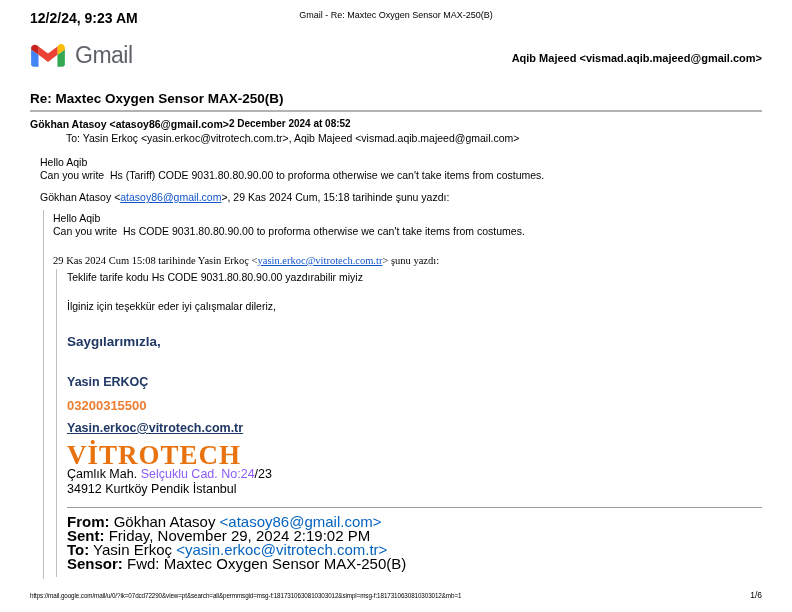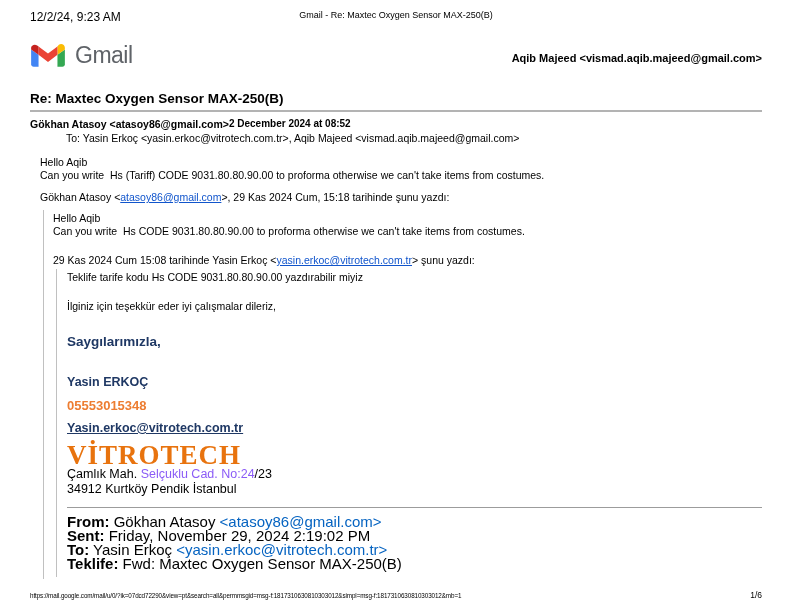--- a/index.html
+++ b/index.html
@@ -1,21 +1,21 @@
 <!DOCTYPE html>
 <html><head>
 <meta charset="utf-8">
 <style>
   html,body{margin:0;padding:0;background:#fff;}
   .page{position:relative;width:792px;height:612px;background:#fff;overflow:hidden;
         font-family:"Liberation Sans", sans-serif;color:#000;}
   .pre{white-space:pre-wrap;}
 
   
-  .ph-left{position:absolute;top:10px;left:30px;font-size:12px;}
+  .ph-left{position:absolute;top:10px;left:30px;font-size:14px;font-weight:bold;}
   .ph-center{position:absolute;top:10px;left:0;right:0;text-align:center;font-size:9px;}
 
   
   .brand{position:absolute;top:42px;left:30px;display:flex;align-items:center;gap:9px;}
   .brand svg{width:36px;height:27px;display:block;}
   .gmail-word{font-size:23px;color:#5f6368;letter-spacing:-0.5px;}
   .account{position:absolute;top:52px;right:30px;font-size:11px;font-weight:700;}
 
   
   .subject{position:absolute;top:91px;left:30px;font-size:13.5px;font-weight:700;}
@@ -25,21 +25,21 @@
   .msg-head{position:absolute;top:118px;left:30px;right:30px;font-size:10.5px;}
   .msg-head .row1{display:flex;justify-content:flex-start;}
   .msg-from{font-weight:700;}
   .msg-date{font-weight:700;font-size:10px;}
   .msg-to{margin-top:2px;margin-left:36px;}
 
   
   .mail-body{position:absolute;top:156px;left:40px;right:30px;font-size:10.5px;line-height:13px;}
   .mail-body p{margin:0;}
   .gap9{margin-top:9px!important;}
-  .gap16{margin-top:16px!important;}
+  .gap16{margin-top:16px!important;font-family:Liberation Serif, serif;}
   a,.link{color:#1155cc;text-decoration:underline;cursor:pointer;}
   .maplink{color:#8b5cf6;text-decoration:none;}
   .outlook-link{color:#0563c1;text-decoration:none;}
 
   blockquote{margin:0;}
   .bq{border-left:1px solid #c0c0c0;margin:6px 0 0 3px;padding:2px 0 2px 9px;}
   .bq2{border-left:1px solid #c0c0c0;margin:2px 0 0 3px;padding:2px 0 6px 10px;}
 
   .thanks{margin-top:16px!important;}
   .regards{margin-top:22px!important;font-size:13.5px;font-weight:700;color:#1f3864;}
@@ -101,34 +101,34 @@
       <p class="pre">Hello Aqib</p>
       <p class="pre">Can you write  Hs CODE 9031.80.80.90.00 to proforma otherwise we can't take items from costumes.</p>
 
       <p class="gap16 pre"><span>29 Kas 2024 Cum 15:08 tarihinde Yasin Erkoç &lt;</span><span class="link">yasin.erkoc@vitrotech.com.tr</span><span>&gt; şunu yazdı:</span></p>
 
       <blockquote class="bq2">
         <p class="pre">Teklife tarife kodu Hs CODE 9031.80.80.90.00 yazdırabilir miyiz</p>
         <p class="thanks pre">İlginiz için teşekkür eder iyi çalışmalar dileriz,</p>
         <p class="regards">Saygılarımızla,</p>
         <p class="sig-name">Yasin ERKOÇ</p>
-        <p class="sig-phone">05553015348</p>
+        <p class="sig-phone">03200315500</p>
         <p class="sig-email">Yasin.erkoc@vitrotech.com.tr</p>
 
         <p class="company">VİTROTECH</p>
         <p class="addr pre"><span>Çamlık Mah. </span><span class="maplink">Selçuklu Cad. No:24</span><span>/23</span></p>
         <p class="addr2">34912 Kurtköy Pendik İstanbul</p>
 
         <hr class="fwd-rule">
 
         <div class="fwd">
           <div class="pre"><b>From:</b><span> Gökhan Atasoy </span><span class="outlook-link">&lt;atasoy86@gmail.com&gt;</span></div>
           <div class="pre"><b>Sent:</b><span> Friday, November 29, 2024 2:19:02 PM</span></div>
           <div class="pre"><b>To:</b><span> Yasin Erkoç </span><span class="outlook-link">&lt;yasin.erkoc@vitrotech.com.tr&gt;</span></div>
-          <div class="pre"><b>Teklife:</b><span> Fwd: Maxtec Oxygen Sensor MAX-250(B)</span></div>
+          <div class="pre"><b>Sensor:</b><span> Fwd: Maxtec Oxygen Sensor MAX-250(B)</span></div>
         </div>
       </blockquote>
     </blockquote>
   </div>
 
   <div class="footer-url">https://mail.google.com/mail/u/0/?ik=07dcd72290&amp;view=pt&amp;search=all&amp;permmsgid=msg-f:1817310630810303012&amp;simpl=msg-f:1817310630810303012&amp;mb=1</div>
   <div class="footer-page">1/6</div>
 
 </div>
 

